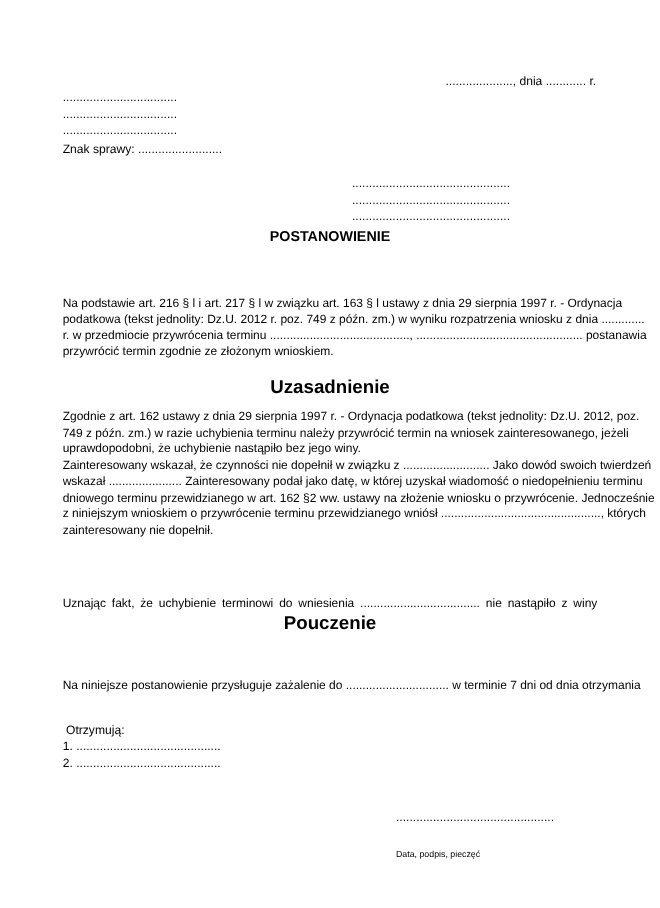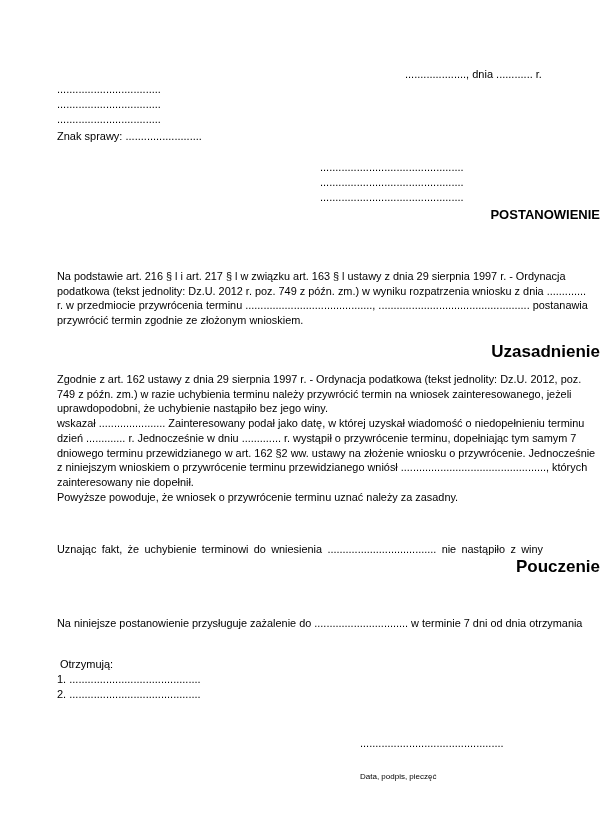--- a/index.html
+++ b/index.html
@@ -1,19 +1,19 @@
 <!DOCTYPE html>
 <html><head>
 <meta charset="utf-8">
 <style>
   html, body { margin: 0; padding: 0; background: #ffffff; }
   body { width: 600px; height: 825px; position: relative; overflow: hidden;
          font-family: "Liberation Sans", sans-serif; color: #000; font-size: 11px; }
   .abs { position: absolute; white-space: nowrap; line-height: 14px; margin-top: 12px; }
-  .title { position: absolute; left: 0; width: 600px; text-align: right; font-weight: bold; }
+  .title { position: absolute; left: 0; width: 600px; text-align: center; font-weight: bold; }
   .para { position: absolute; left: 57px; width: 486px; line-height: 14.7px; font-size: 10.9px; text-align: justify; margin-top: 29px; }
   .line { display: block; white-space: nowrap; text-align-last: justify; }
   .line.last { text-align-last: left; }
 </style>
 </head>
 <body>
 
 <div class="abs" style="left:405px; top:55px;">...................., dnia ............  r.</div>
 
 <div class="abs" style="left:57px; top:70px;">..................................</div>
@@ -36,26 +36,25 @@
   <span class="line">r. w przedmiocie przywrócenia terminu .........................................., .................................................. postanawia</span>
   <span class="line last">przywrócić termin zgodnie ze złożonym wnioskiem.</span>
 </div>
 
 <div class="title" style="top:316px; font-size:17px;margin-top:26px;">Uzasadnienie</div>
 
 <div class="para" style="top:343px;">
   <span class="line">Zgodnie z art. 162 ustawy z dnia 29 sierpnia 1997 r. - Ordynacja podatkowa (tekst jednolity: Dz.U. 2012, poz.</span>
   <span class="line">749 z późn. zm.) w razie uchybienia terminu należy przywrócić termin na wniosek zainteresowanego, jeżeli</span>
   <span class="line last">uprawdopodobni, że uchybienie nastąpiło bez jego winy.</span>
+  <span class="line">Zainteresowany wskazał, że czynności nie dopełnił w związku z .......................... Jako dowód swoich twierdzeń</span>
   <span class="line">wskazał ...................... Zainteresowany podał jako datę, w której uzyskał wiadomość o niedopełnieniu terminu</span>
-  <span class="line">dzień ............. r. Jednocześnie w dniu ............. r. wystąpił o przywrócenie terminu, dopełniając tym samym 7</span>
   <span class="line">dniowego terminu przewidzianego w art. 162 §2 ww. ustawy na złożenie wniosku o przywrócenie. Jednocześnie</span>
   <span class="line">z niniejszym wnioskiem o przywrócenie terminu przewidzianego wniósł ................................................, których</span>
   <span class="line last">zainteresowany nie dopełnił.</span>
-  <span class="line last">Powyższe powoduje, że wniosek o przywrócenie terminu uznać należy za zasadny.</span>
 </div>
 
 <div class="para" style="top:513px;">
   <span class="line">Uznając fakt, że uchybienie terminowi do wniesienia .................................... nie nastąpiło z  winy</span>
 </div>
 
 <div class="title" style="top:557px; font-size:17px;">Pouczenie</div>
 
 <div class="para" style="top:587px;">
   <span class="line">Na niniejsze postanowienie przysługuje zażalenie do ............................... w terminie 7 dni od dnia otrzymania</span>

